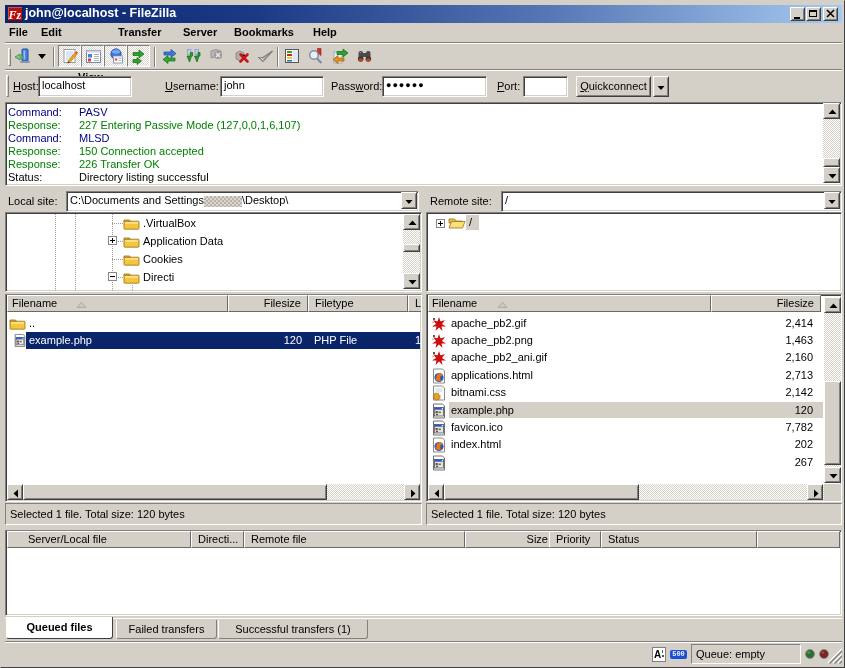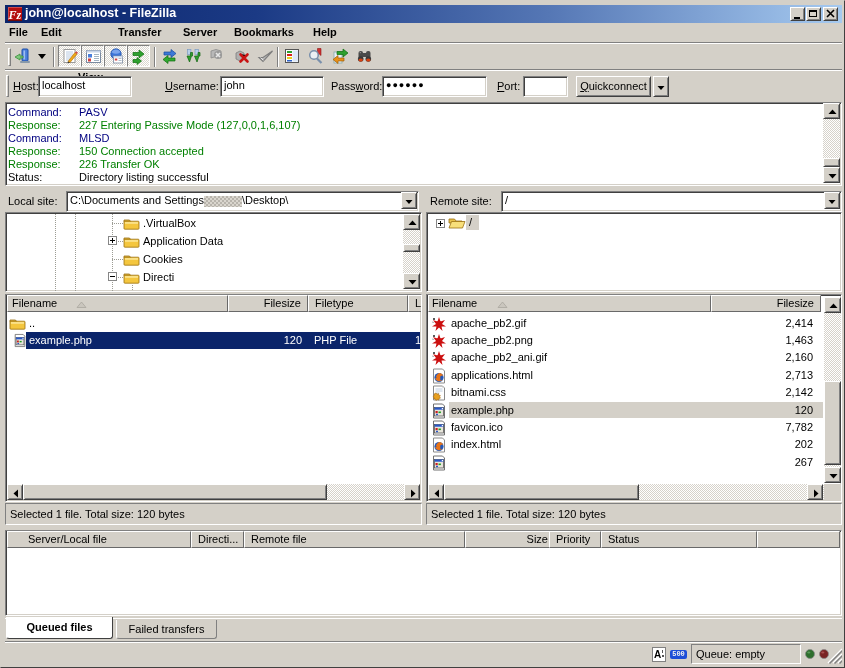--- a/index.html
+++ b/index.html
@@ -543,20 +543,21 @@
  <div class="hseg" style="left:238px;width:221px;padding-left:6px;">Remote file</div>
  <div class="hseg" style="left:459px;width:101px;padding-right:17px;text-align:right;">Size</div>
  <div class="hseg" style="left:543px;width:52px;padding-left:6px;">Priority</div>
  <div class="hseg" style="left:595px;width:156px;padding-left:6px;">Status</div>
  <div class="hseg" style="left:751px;width:83px;"></div>
 </div>
 
 <div class="abs" id="tabs" style="left:4px;top:616px;width:837px;height:24px;">
  <div class="abs" style="left:0;top:1px;width:837px;height:1px;background:#fff;"></div>
  <div class="abs" style="left:111px;top:3px;width:101px;height:19px;background:#d4d0c8;border-left:1px solid #fff;border-right:1px solid #808080;border-bottom:1px solid #808080;border-radius:0 0 3px 3px;text-align:center;line-height:18px;">Failed transfers</div>
+ <div class="abs" style="left:213px;top:3px;width:150px;height:19px;background:#d4d0c8;border-left:1px solid #fff;border-right:1px solid #808080;border-bottom:1px solid #808080;border-radius:0 0 3px 3px;text-align:center;line-height:18px;">Successful transfers (1)</div>
  <div class="abs" style="left:1px;top:0px;width:107px;height:22px;background:#fff;border-left:1px solid #fff;border-right:1px solid #404040;border-bottom:1px solid #404040;border-radius:0 0 3px 3px;text-align:center;line-height:20px;font-weight:bold;">Queued files</div>
 </div>
 
 <div class="abs" id="statusbar" style="left:4px;top:640px;width:837px;height:24px;">
  <div class="abs" style="left:0;top:0;width:837px;height:1px;background:#808080;"></div>
  <div class="abs" style="left:0;top:1px;width:837px;height:1px;background:#fff;"></div>
  <div class="abs" style="left:647px;top:6px;width:14px;height:15px;background:#fff;border:1px solid #808080;">
    <div class="abs" style="left:1px;top:1px;font-weight:bold;font-size:10px;line-height:11px;">A</div>
    <div class="abs" style="left:9px;top:2px;width:1px;height:3px;background:#555;"></div>
    <div class="abs" style="left:9px;top:7px;width:2px;height:2px;background:#555;"></div>

